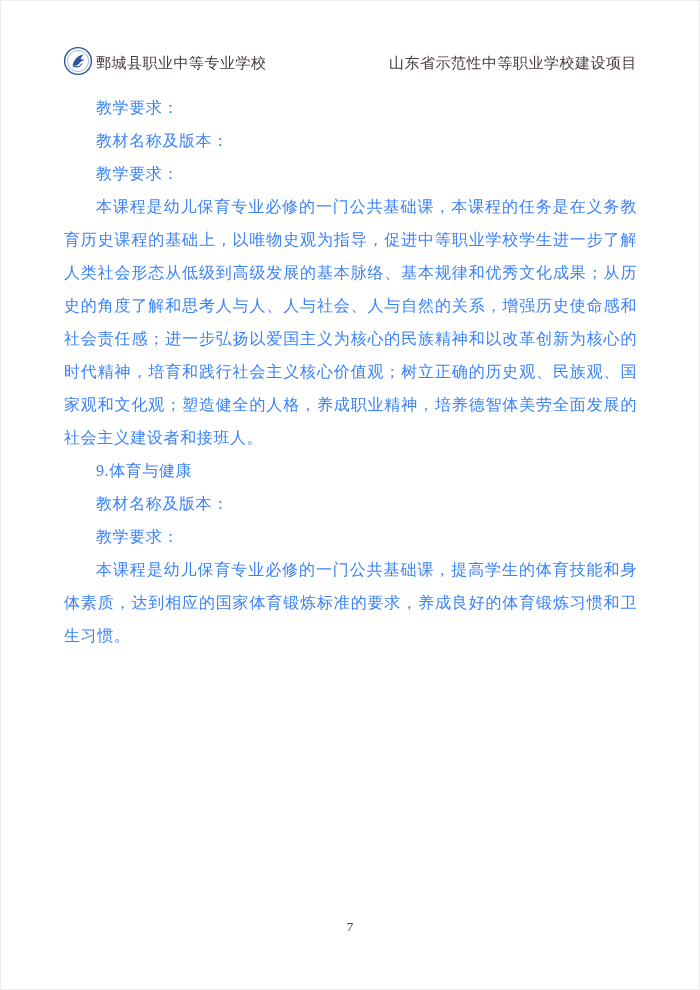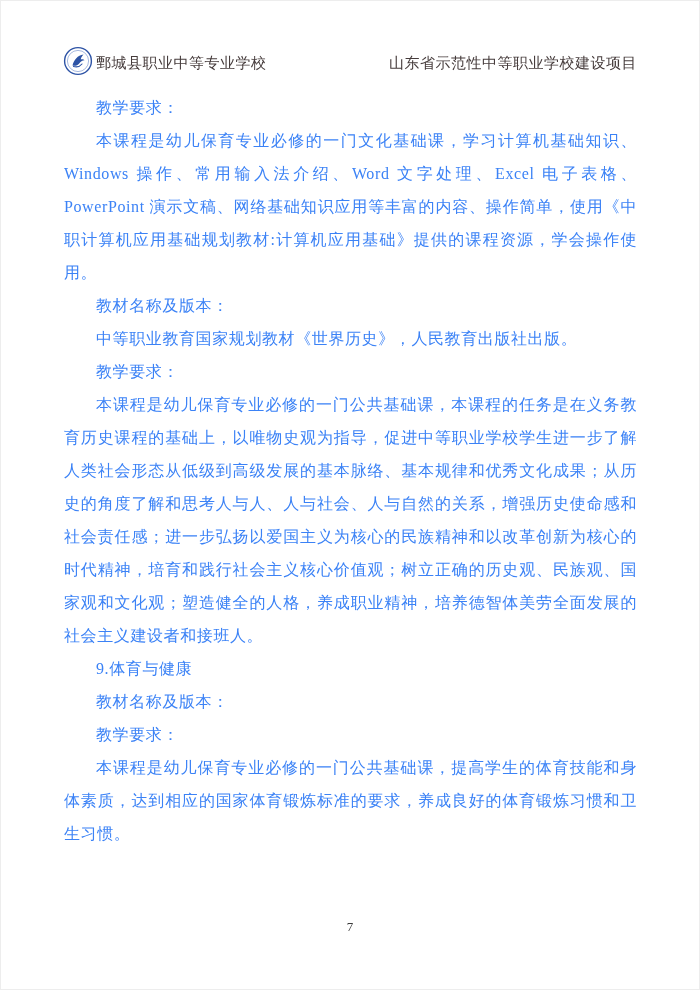--- a/index.html
+++ b/index.html
@@ -81,23 +81,21 @@
         <path d="M9.5,19.5 C11,13.5 14.5,9.5 20.5,8.5 C18.5,10.5 18,12 17.8,13.5 C19.5,13 20.7,13.2 21.5,14.2 C19.2,14.4 17.5,15.6 16.2,17.4 C14.5,19.7 11.8,20.3 9.5,19.5 Z" fill="#2d53a5"></path>
         <path d="M10.5,20.5 C14,21.5 17,20.5 19,18" fill="none" stroke="#2d53a5" stroke-width="1.1" stroke-linecap="round"></path>
       </svg>
     </span>
     <span class="school-name">鄄城县职业中等专业学校</span>
     <span class="project-name">山东省示范性中等职业学校建设项目</span>
   </div>
 
   <div class="doc-body">
     <p class="para">教学要求：</p>
-    <p class="para">本课程是幼儿保育专业必修的一门文化基础课，学习计算机基础知识、Windows 操作、常用输入法介绍、Word 文字处理、Excel 电子表格、PowerPoint 演示文稿、网络基础知识应用等丰富的内容、操作简单，使用《中职计算机应用基础规划教材:计算机应用基础》提供的课程资源，学会操作使用。</p>
     <p class="para">教材名称及版本：</p>
-    <p class="para">中等职业教育国家规划教材《世界历史》，人民教育出版社出版。</p>
     <p class="para">教学要求：</p>
     <p class="para">本课程是幼儿保育专业必修的一门公共基础课，本课程的任务是在义务教育历史课程的基础上，以唯物史观为指导，促进中等职业学校学生进一步了解人类社会形态从低级到高级发展的基本脉络、基本规律和优秀文化成果；从历史的角度了解和思考人与人、人与社会、人与自然的关系，增强历史使命感和社会责任感；进一步弘扬以爱国主义为核心的民族精神和以改革创新为核心的时代精神，培育和践行社会主义核心价值观；树立正确的历史观、民族观、国家观和文化观；塑造健全的人格，养成职业精神，培养德智体美劳全面发展的社会主义建设者和接班人。</p>
     <p class="para">9.体育与健康</p>
     <p class="para">教材名称及版本：</p>
     <p class="para">教学要求：</p>
     <p class="para">本课程是幼儿保育专业必修的一门公共基础课，提高学生的体育技能和身体素质，达到相应的国家体育锻炼标准的要求，养成良好的体育锻炼习惯和卫生习惯。</p>
   </div>
 
   <div class="footer">
     <span class="page-number">7</span>

